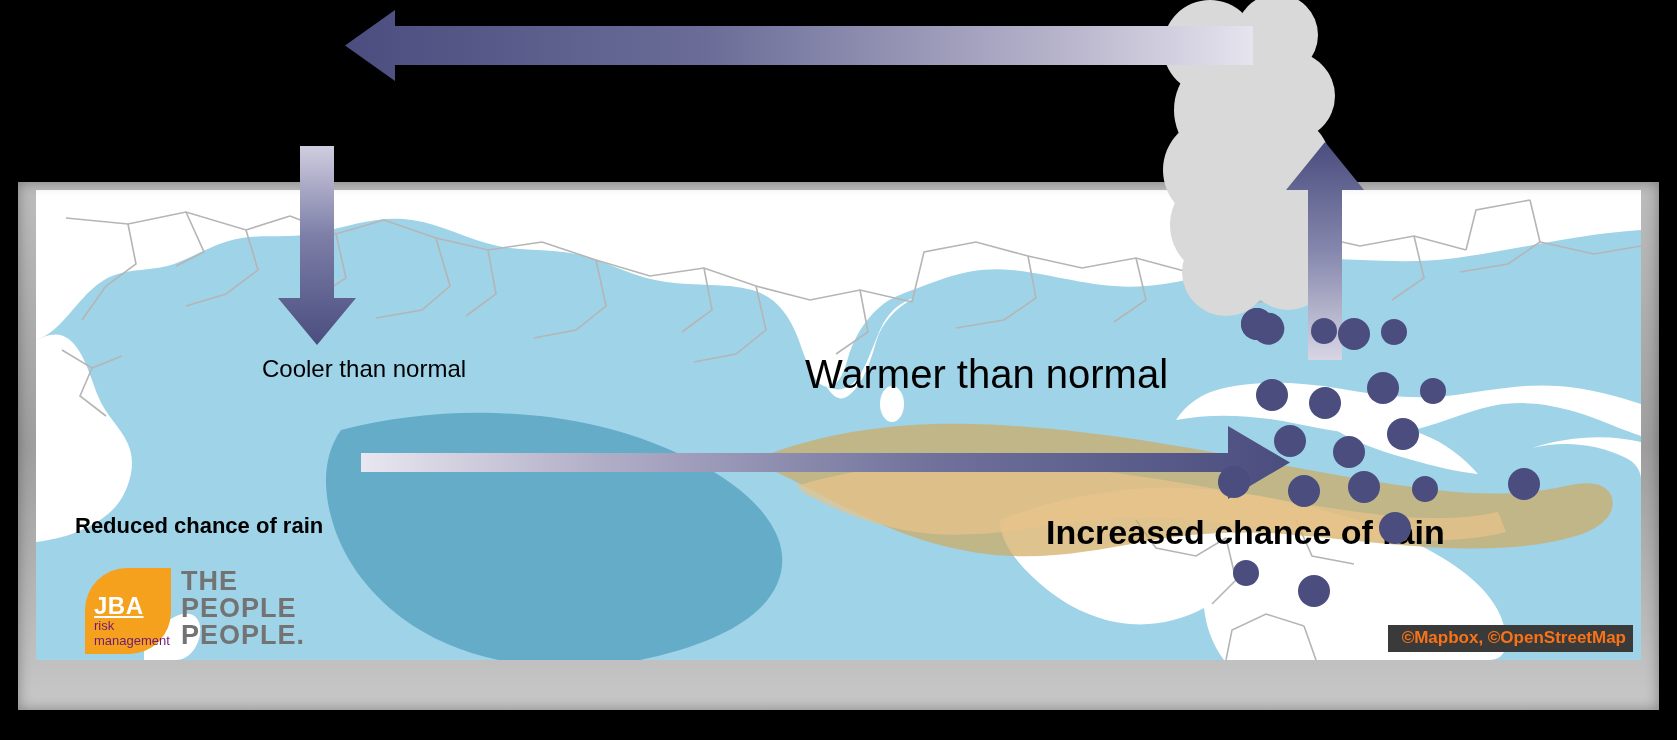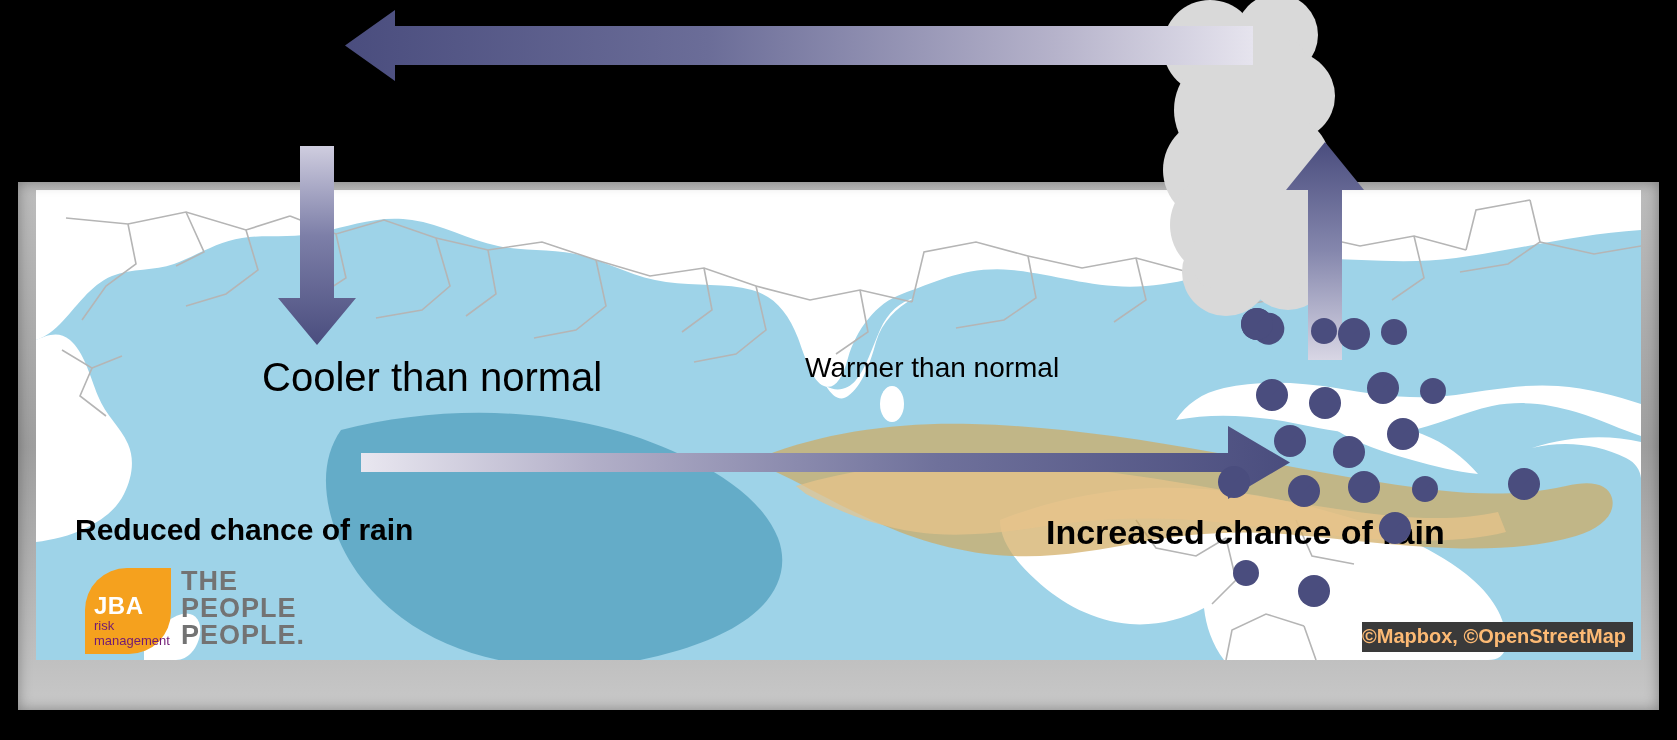--- a/index.html
+++ b/index.html
@@ -68,53 +68,53 @@
     width: 1605px;
     height: 470px;
   }
 
   
   .attribution {
     position: absolute;
     right: 8px;
     bottom: 8px;
     background: #3a3a3a;
-    color: #fdba74;
-    font-size: 20px;
+    color: #f97316;
+    font-size: 17px;
     font-weight: bold;
-    padding: 3px 7px 4px 0;
+    padding: 3px 7px 4px 14px;
     letter-spacing: 0px;
     z-index: 30;
     font-family: "Liberation Sans", sans-serif;
   }
 
   
   .lbl {
     position: absolute;
     color: #000000;
     white-space: nowrap;
     z-index: 25;
     font-family: "Liberation Sans", sans-serif;
   }
   .lbl-cooler {
     left: 262px;
     top: 355px;
-    font-size: 40px;
+    font-size: 24px;
     font-weight: 400;
   }
   .lbl-warmer {
     left: 805px;
     top: 352px;
-    font-size: 28px;
+    font-size: 40px;
     font-weight: 400;
   }
   .lbl-reduced {
     left: 75px;
     top: 513px;
-    font-size: 30px;
+    font-size: 22px;
     font-weight: bold;
   }
   .lbl-increased {
     left: 1046px;
     top: 513px;
     font-size: 34px;
     font-weight: bold;
   }
 
   
@@ -137,20 +137,21 @@
   }
   .logo-badge-jba {
     position: absolute;
     left: 9px;
     top: 24px;
     color: #ffffff;
     font-size: 24px;
     font-weight: bold;
     letter-spacing: 0.5px;
     font-family: "Liberation Sans", sans-serif;
+    text-decoration: underline;
   }
   .logo-badge-sub {
     position: absolute;
     left: 9px;
     top: 50px;
     color: #701a75;
     font-size: 13px;
     line-height: 15px;
     font-weight: 400;
     font-family: "Liberation Sans", sans-serif;

